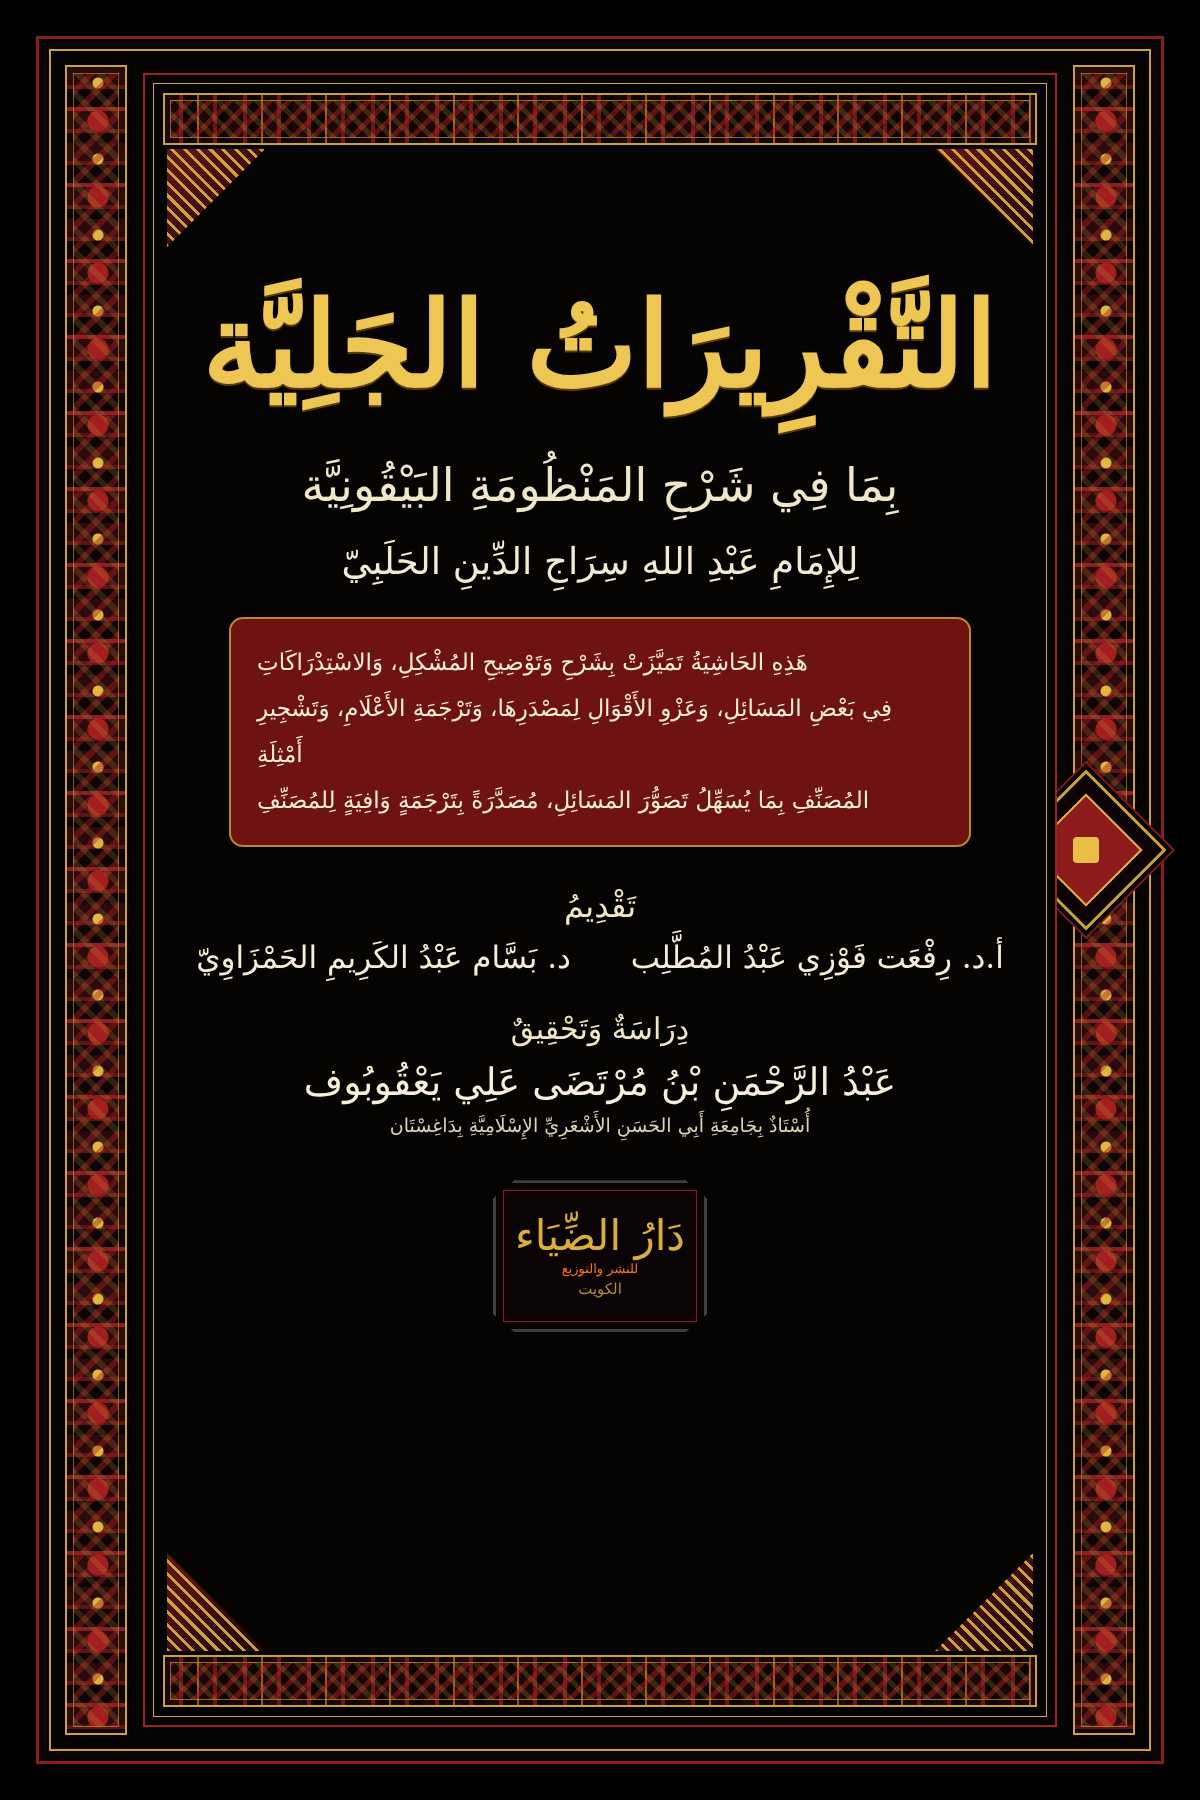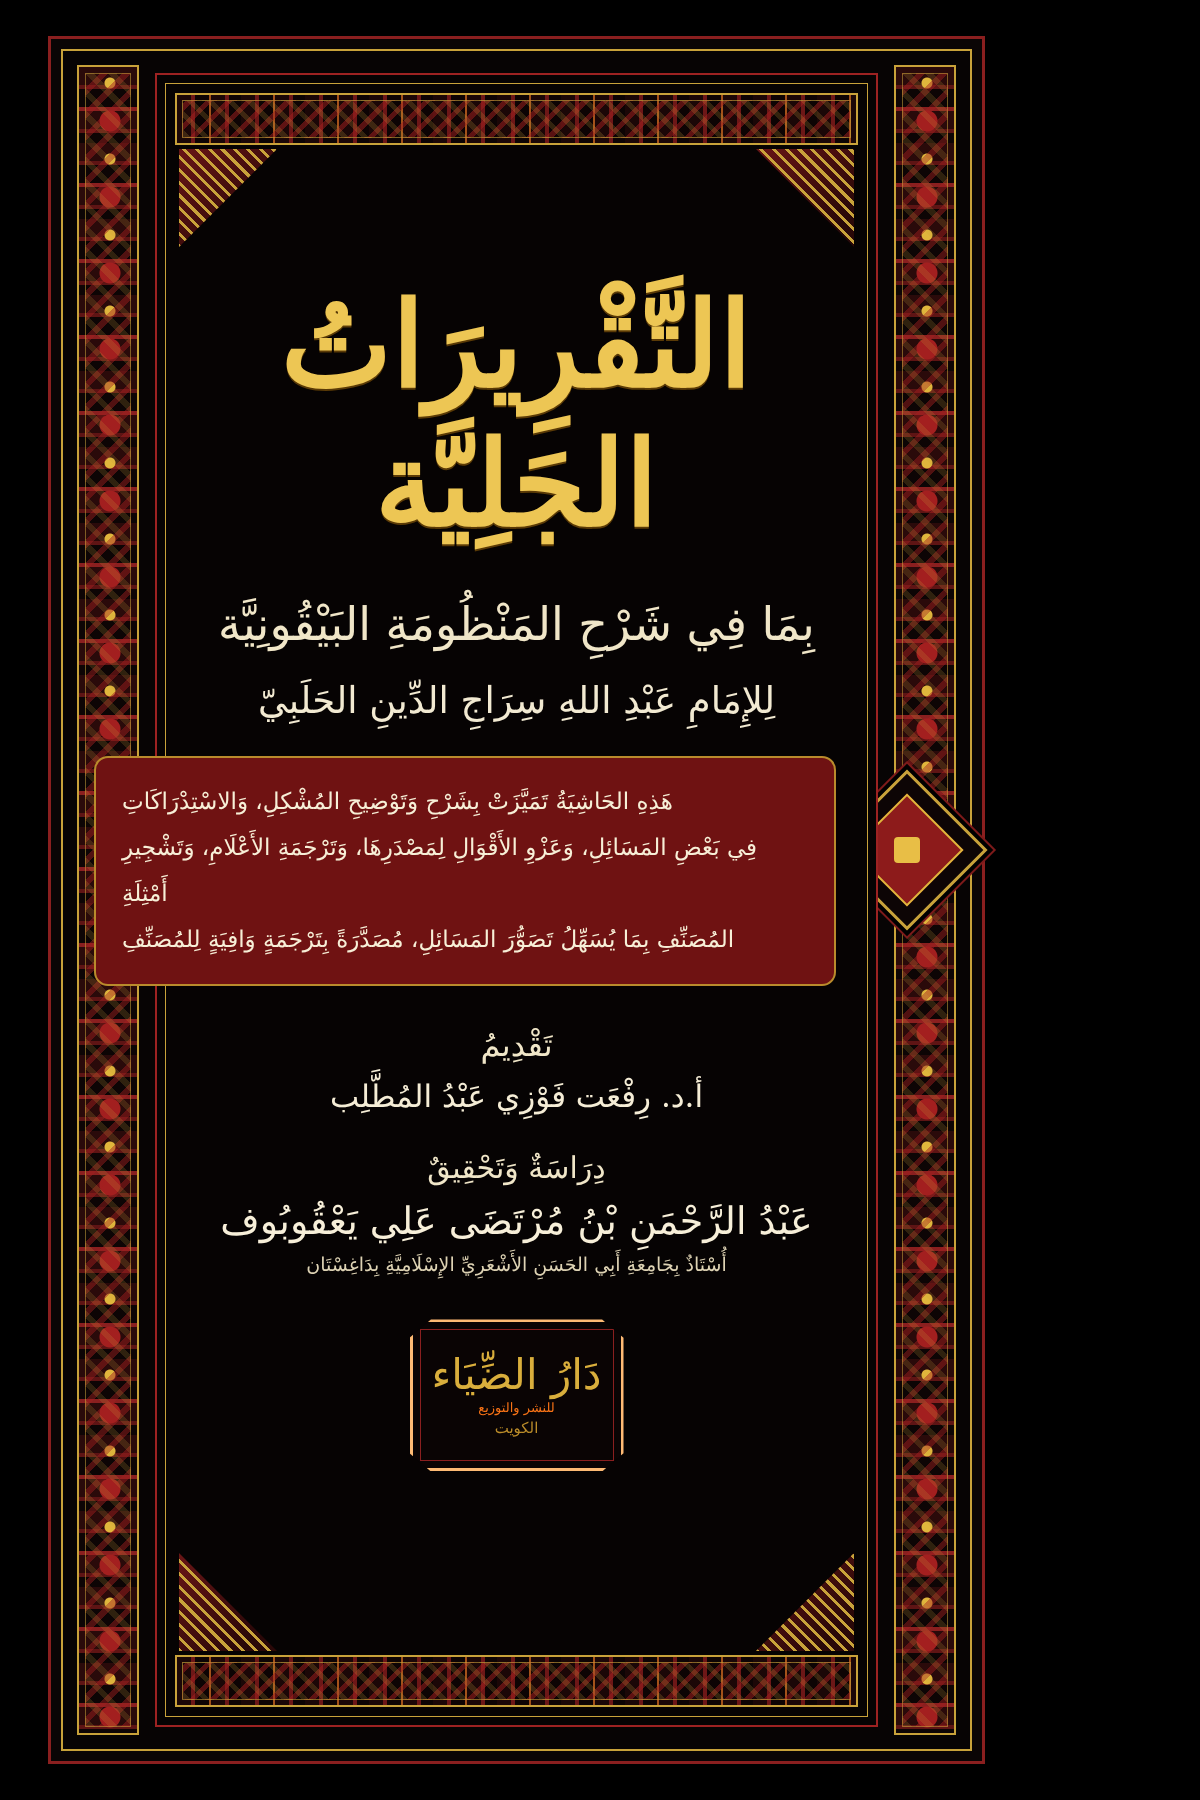--- a/index.html
+++ b/index.html
@@ -19,27 +19,26 @@
     position: relative;
     width: 1200px;
     height: 1800px;
     background: #000000;
   }
 
   .cover {
     position: absolute;
     left: 36px;
     top: 36px;
-    width: 937px;
+    width: 1128px;
     height: 1728px;
     background: #0a0505;
     box-sizing: border-box;
     border: 3px solid #8a1f1f;
     padding: 9px;
-    margin-left: 12px;
   }
 
   .cover-inner {
     position: absolute;
     left: 10px;
     top: 10px;
     right: 10px;
     bottom: 10px;
     border: 2px solid #c8a23a;
     box-sizing: border-box;
@@ -291,21 +290,21 @@
     color: #ded3b4;
     direction: rtl;
   }
 
   
   .publisher {
     margin: 44px auto 0 auto;
     width: 214px;
     height: 152px;
     position: relative;
-    border: 3px solid #fdba74;
+    border: 3px solid #404040;
     background: #0a0404;
     clip-path: polygon(
       10% 0%, 90% 0%, 100% 12%, 100% 88%, 90% 100%,
       10% 100%, 0% 88%, 0% 12%);
     box-sizing: border-box;
   }
   .publisher .pub-inner {
     position: absolute;
     left: 7px; top: 7px; right: 7px; bottom: 7px;
     border: 1px solid #8a1f1f;
@@ -376,20 +375,21 @@
           <div class="desc-box">
             <div class="desc-text">هَذِهِ الحَاشِيَةُ تَمَيَّزَتْ بِشَرْحِ وَتَوْضِيحِ المُشْكِلِ، وَالاسْتِدْرَاكَاتِ</div>
             <div class="desc-text">فِي بَعْضِ المَسَائِلِ، وَعَزْوِ الأَقْوَالِ لِمَصْدَرِهَا، وَتَرْجَمَةِ الأَعْلَامِ، وَتَشْجِيرِ أَمْثِلَةِ</div>
             <div class="desc-text">المُصَنِّفِ بِمَا يُسَهِّلُ تَصَوُّرَ المَسَائِلِ، مُصَدَّرَةً بِتَرْجَمَةٍ وَافِيَةٍ لِلمُصَنِّفِ</div>
           </div>
 
           <div class="label-sm">تَقْدِيمُ</div>
 
           <div class="names-row">
             <span>أ.د. رِفْعَت فَوْزِي عَبْدُ المُطَّلِب</span>
+            <span>د. بَسَّام عَبْدُ الكَرِيمِ الحَمْزَاوِيّ</span>
           </div>
 
           <div class="label-sm2">دِرَاسَةٌ وَتَحْقِيقٌ</div>
 
           <div class="editor-name">عَبْدُ الرَّحْمَنِ بْنُ مُرْتَضَى عَلِي يَعْقُوبُوف</div>
 
           <div class="editor-affil">أُسْتَاذٌ بِجَامِعَةِ أَبِي الحَسَنِ الأَشْعَرِيِّ الإِسْلَامِيَّةِ بِدَاغِسْتَان</div>
 
           <div class="publisher">
             <div class="pub-inner">

